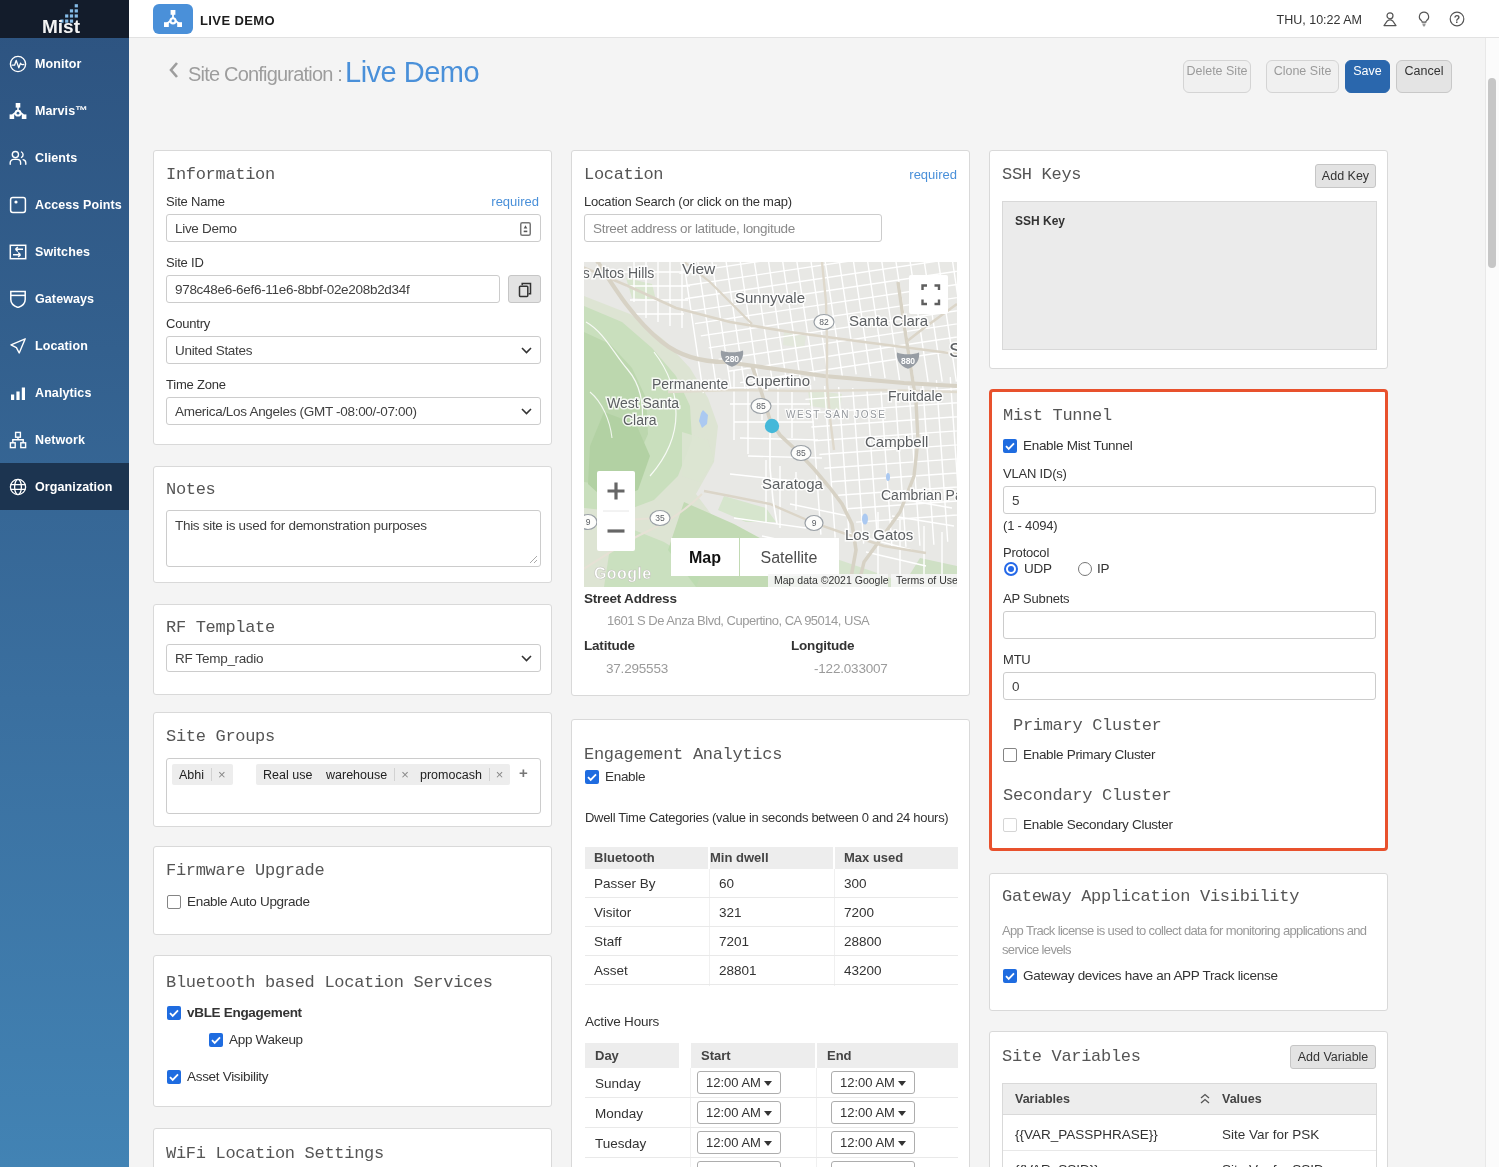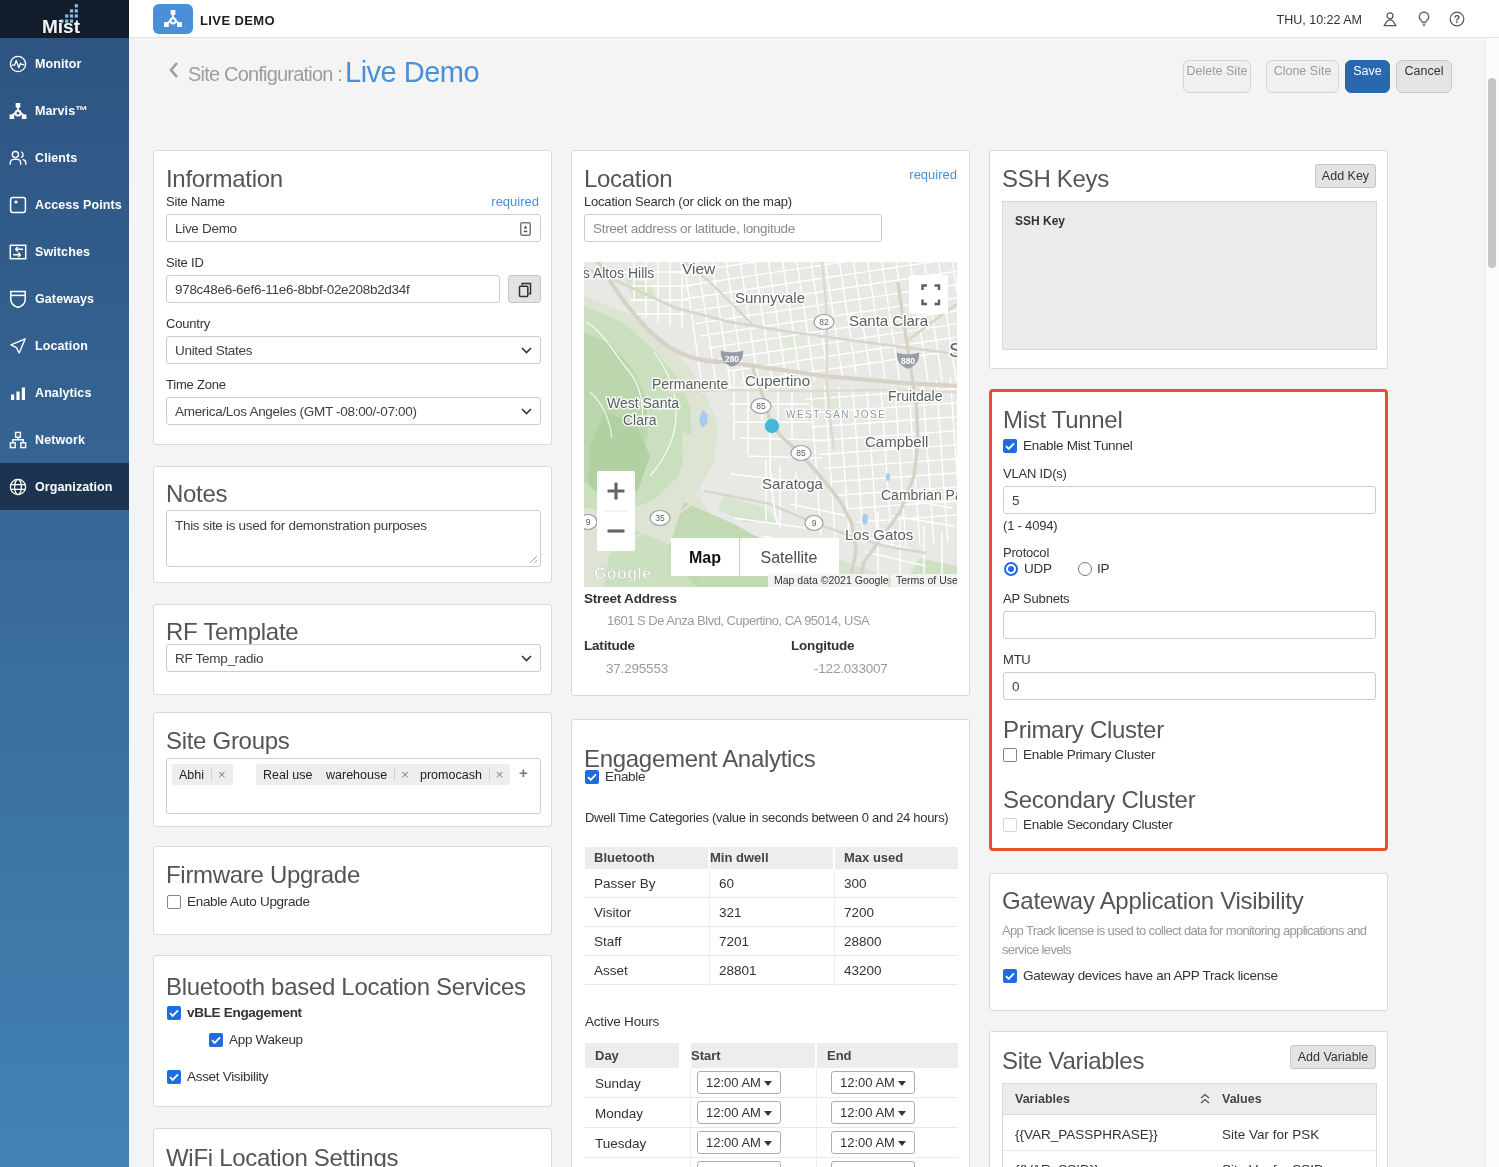--- a/index.html
+++ b/index.html
@@ -31,21 +31,21 @@
 #backchv { position:absolute; left:167px; top:61px; width:14px; height:18px; }
 #crumb { position:absolute; left:188px; top:63px; font-size:20px; letter-spacing:-0.8px; color:#9d9d9d; }
 #pgtitle { position:absolute; left:345px; top:56px; font-size:29px; letter-spacing:-0.5px; color:#4a90d9; }
 .tbtn { position:absolute; top:60px; height:33px; border-radius:6px; font-size:12.5px; line-height:21px; text-align:center; }
 .tbtn.dis { background:#f0f0f0; border:1px solid #d4d4d4; color:#9b9b9b; }
 #btn-save { background:#2a67ad; border:1px solid #2a67ad; color:#fff; }
 #btn-cancel { background:#e4e4e4; border:1px solid #c8c8c8; color:#333; }
 
 
 .card { position:absolute; width:399px; background:#fff; border:1px solid #d9d9d9; border-radius:3px; }
-.card h2 { position:absolute; left:12px; font-size:24px; font-weight:400; color:#555; letter-spacing:-0.3px; white-space:nowrap; }
+.card h2 { position:absolute; left:12px; font-size:17px; font-weight:400; color:#555; letter-spacing:-0.3px; white-space:nowrap;font-family:Liberation Mono, monospace; }
 .lbl { position:absolute; font-size:13px; color:#333; letter-spacing:-0.2px; white-space:nowrap; }
 .req { position:absolute; font-size:13px; color:#4a90d9; }
 .inp { position:absolute; background:#fff; border:1px solid #ccc; border-radius:3px; font-size:13.5px; color:#404040; letter-spacing:-0.3px; padding-left:8px; display:flex; align-items:center; white-space:nowrap; }
 .sel { position:absolute; background:#fff; border:1px solid #ccc; border-radius:3px; font-size:13.5px; color:#404040; letter-spacing:-0.3px; padding-left:8px; display:flex; align-items:center; white-space:nowrap; }
 .sel svg.car { position:absolute; right:8px; top:50%; margin-top:-3px; }
 .cb { position:absolute; width:14px; height:14px; border-radius:2px; }
 .cb.on { background:#1f6ce0; }
 .cb.off { background:#fff; border:1px solid #848484; }
 .cb.offdis { background:#fff; border:1px solid #d5d5d5; }
 .cblbl { position:absolute; font-size:13.5px; color:#333; letter-spacing:-0.3px; white-space:nowrap; }
@@ -502,21 +502,21 @@
       </div>
     <div class="drow" style="top:109px;">
         <span style="left:9px;">Asset</span>
         <span style="left:134px;">28801</span>
         <span style="left:259px;">43200</span>
       </div>
   </div>
   <div class="lbl" style="left:13px; top:294px; font-size:13.5px;">Active Hours</div>
   <div style="position:absolute; left:13px; top:323px; width:373px;">
     <div style="position:absolute; left:0; top:0; width:94px; height:25px; background:#ededed; font-size:13px; font-weight:bold; color:#444; line-height:25px; padding-left:10px;">Day</div>
-    <div style="position:absolute; left:106px; top:0; width:124px; height:25px; background:#ededed; font-size:13px; font-weight:bold; color:#444; line-height:25px; ">Start</div>
+    <div style="position:absolute; left:106px; top:0; width:124px; height:25px; background:#ededed; font-size:13px; font-weight:bold; color:#444; line-height:25px; padding-left:10px;">Start</div>
     <div style="position:absolute; left:232px; top:0; width:141px; height:25px; background:#ededed; font-size:13px; font-weight:bold; color:#444; line-height:25px; padding-left:10px;">End</div>
     <div style="position:absolute;left:105px;top:25px;width:1px;height:118px;background:#f0f0f0;"></div>
       <div style="position:absolute;left:231px;top:25px;width:1px;height:118px;background:#f0f0f0;"></div>
       <div class="arow" style="top:25px;">
         <span class="day">Sunday</span>
         <span class="ddl" style="left:112px;">12:00 AM<u></u></span>
         <span class="ddl" style="left:246px;">12:00 AM<u></u></span>
       </div>
     <div class="arow" style="top:55px;">
         <span class="day">Monday</span>
@@ -555,21 +555,21 @@
   <div class="lbl" style="left:11px; top:126px;">(1 - 4094)</div>
   <div class="lbl" style="left:11px; top:153px;">Protocol</div>
   <span class="rdo on" style="left:12px; top:170px;"></span>
   <span class="cblbl" style="left:32px; top:169px;">UDP</span>
   <span class="rdo" style="left:86px; top:170px;"></span>
   <span class="cblbl" style="left:105px; top:169px;">IP</span>
   <div class="lbl" style="left:11px; top:199px;">AP Subnets</div>
   <div class="inp" style="left:11px; top:219px; width:373px; height:28px;"></div>
   <div class="lbl" style="left:11px; top:260px;">MTU</div>
   <div class="inp" style="left:11px; top:280px; width:373px; height:28px;">0</div>
-  <h2 style="left:11px; top:324px;">Primary Cluster</h2>
+  <h2 style="left:21px; top:324px;">Primary Cluster</h2>
   <span class="cb off" style="left:11px; top:356px;"></span>
   <span class="cblbl" style="left:31px; top:355px;">Enable Primary Cluster</span>
   <h2 style="left:11px; top:394px;">Secondary Cluster</h2>
   <span class="cb offdis" style="left:11px; top:426px;"></span>
   <span class="cblbl" style="left:31px; top:425px;">Enable Secondary Cluster</span>
 </div>
 
 <div class="card" style="left:989px; top:873px; height:138px;">
   <h2 style="top:13px;">Gateway Application Visibility</h2>
   <div style="position:absolute; left:12px; top:47px; width:378px; font-size:13px; letter-spacing:-0.65px; color:#999; line-height:19px;">App Track license is used to collect data for monitoring applications and service levels</div>

